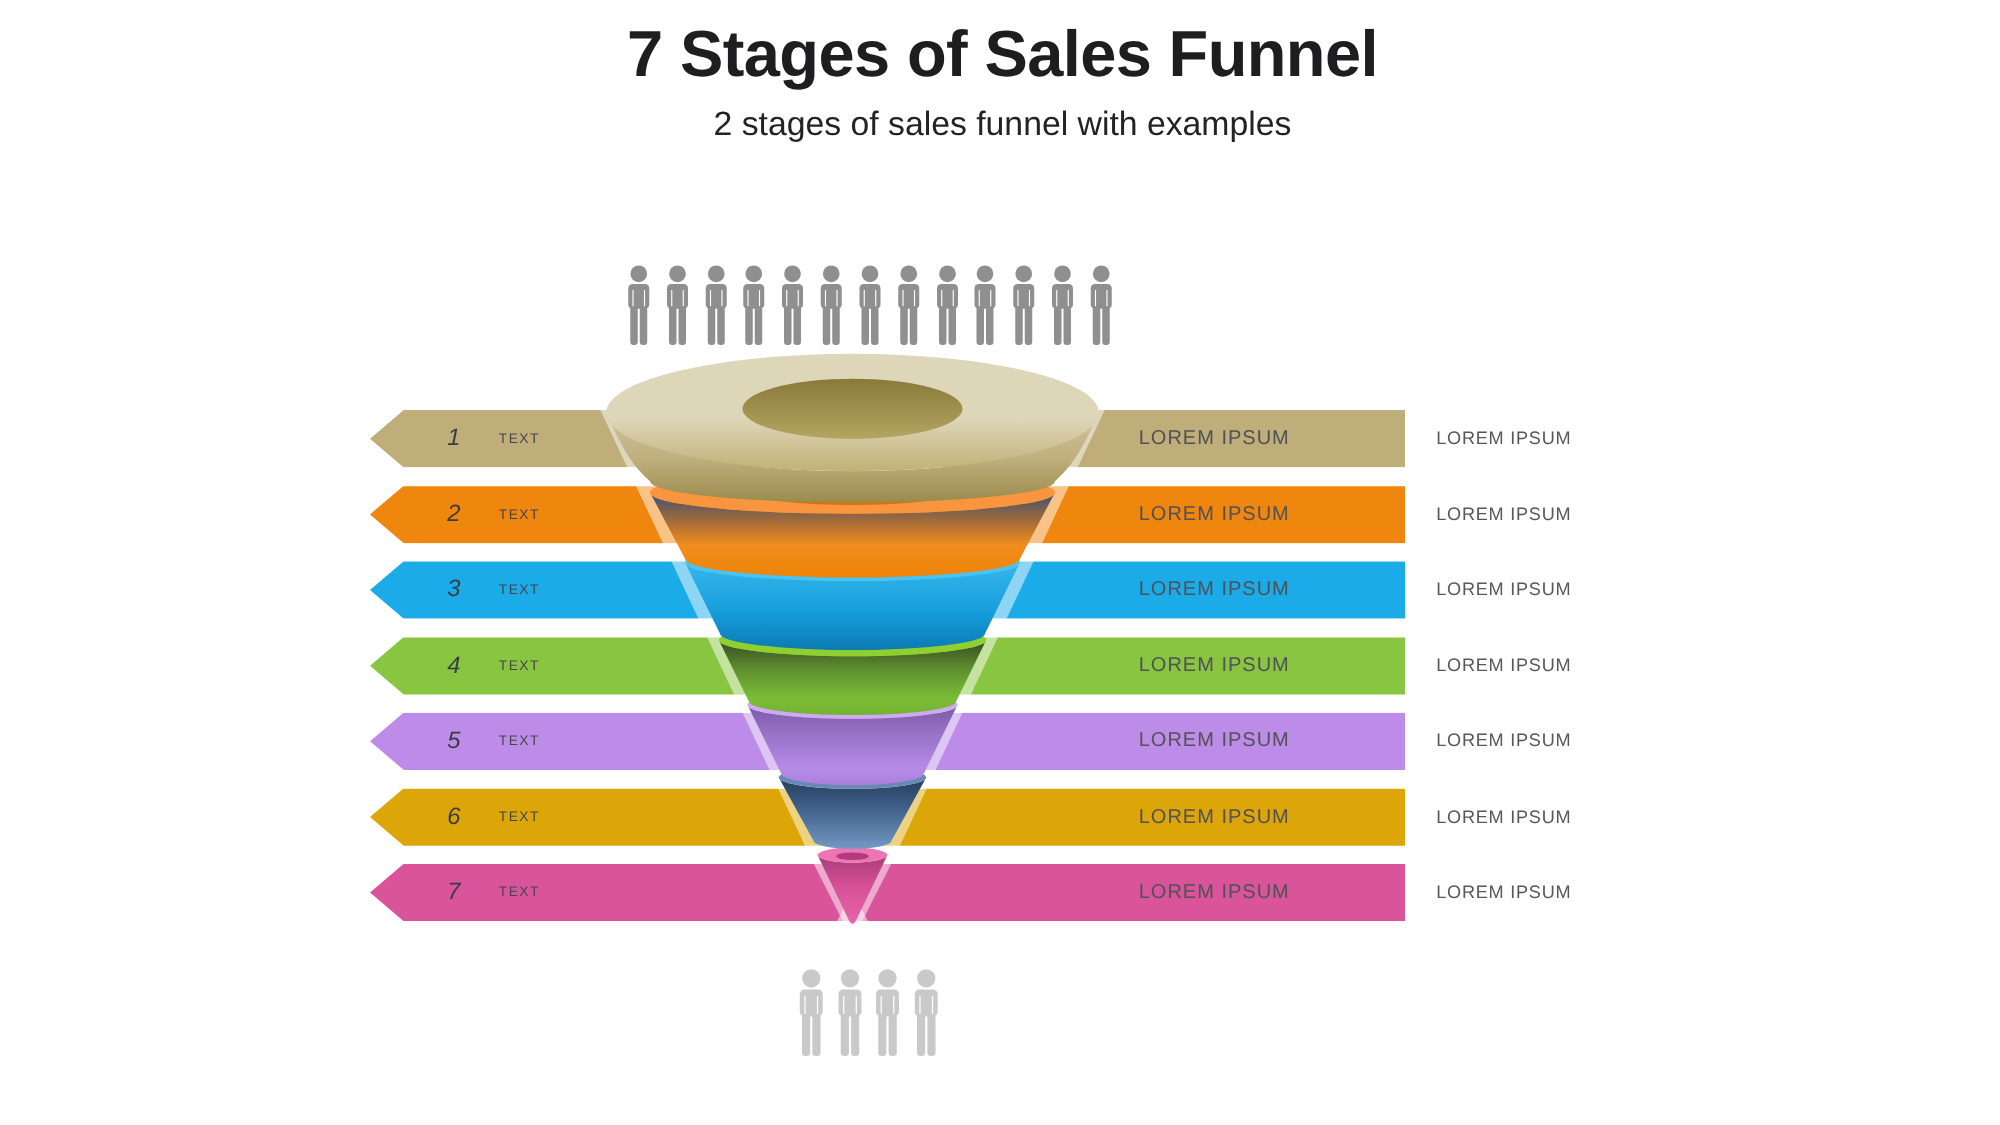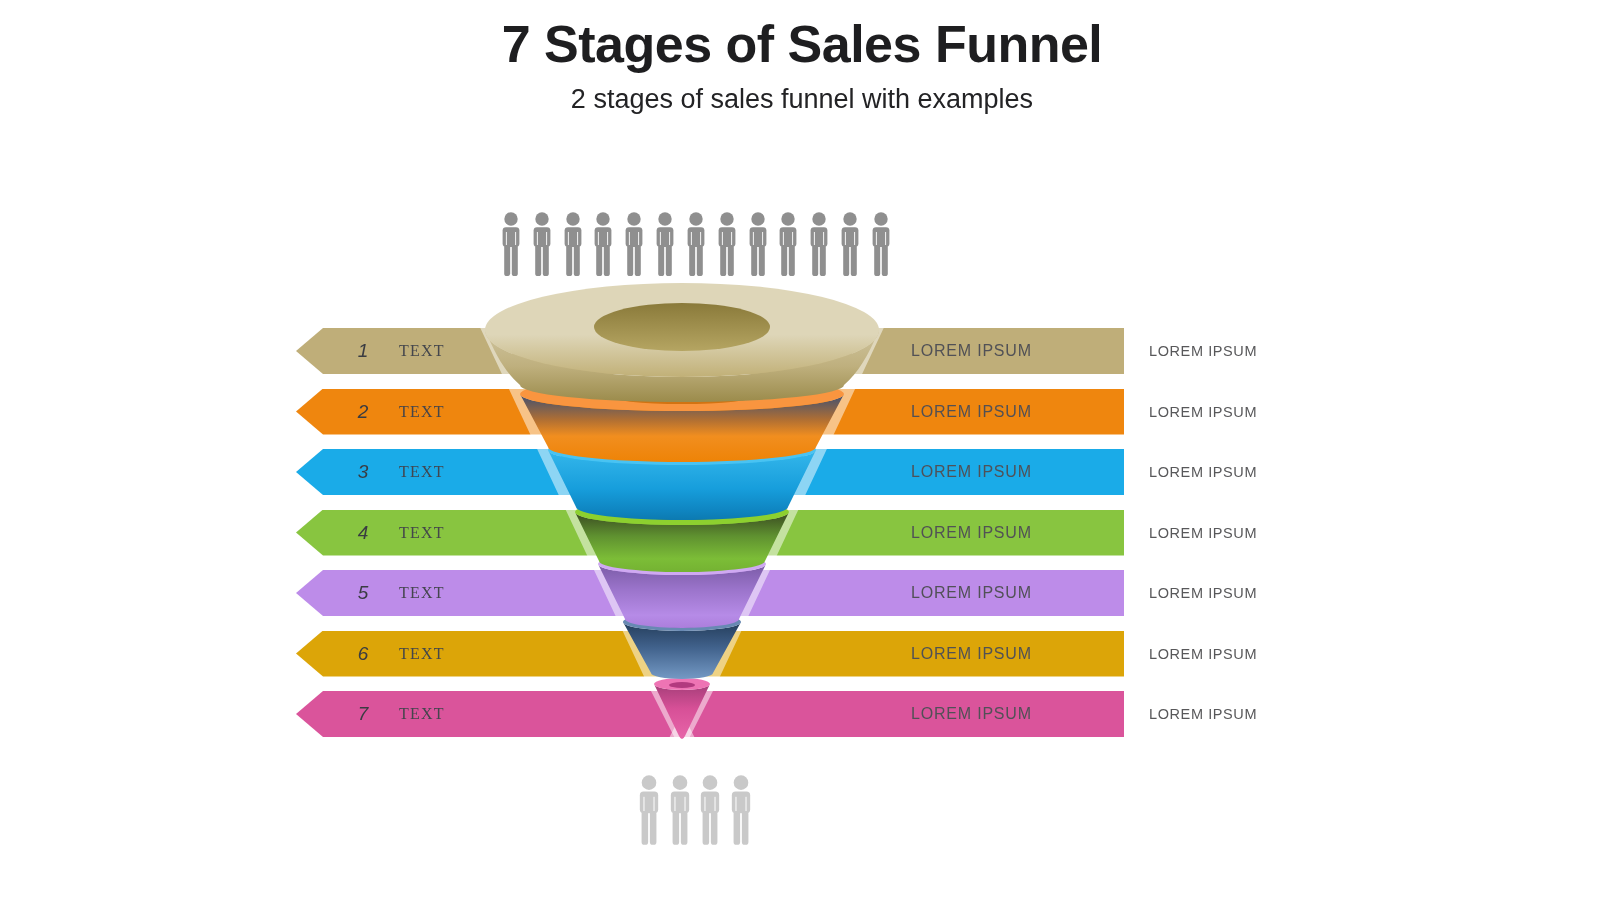--- a/index.html
+++ b/index.html
@@ -9,21 +9,21 @@
   .hdr{position:absolute;left:0;top:0;width:1556px;text-align:center;z-index:2;}
   .hdr h1{margin:14px 0 0 0;font-size:52px;font-weight:800;letter-spacing:-0.5px;color:#1e1e20;}
   .hdr p{margin:10px 0 0 0;font-size:27px;font-weight:400;color:#232325;}
   
   #rows{position:absolute;left:0;top:0;width:100%;height:100%;z-index:1;}
   .row{position:absolute;left:0;width:100%;height:46px;}
   .bar{position:absolute;left:272px;top:0;width:828px;height:46px;
        clip-path:polygon(27px 0, 100% 0, 100% 100%, 27px 100%, 0 50%);}
   .bar span{position:absolute;top:0;line-height:46px;white-space:nowrap;}
   .num{left:52px;width:30px;text-align:center;font-size:19px;font-style:italic;color:#3a3c42;}
-  .lbl{left:103px;font-size:16px;letter-spacing:1.2px;color:#44464c;font-family:Liberation Serif, serif;}
+  .lbl{left:103px;font-size:11px;letter-spacing:1.2px;color:#44464c;}
   .band{left:615px;font-size:16px;letter-spacing:0.8px;color:#515156;}
   .side{position:absolute;left:1125px;top:0;line-height:46px;font-size:14.5px;
         letter-spacing:0.6px;color:#58585a;white-space:nowrap;}
   
   #funnel{position:absolute;left:0;top:0;width:1600px;height:900px;z-index:5;pointer-events:none;}
   
   .people{position:absolute;display:flex;justify-content:space-between;z-index:0;}
   #people-top{left:476px;top:212px;width:392px;height:66px;}
   #people-bottom{left:613px;top:775px;width:116px;height:72px;}
   #people-top .person{width:22px;height:66px;}

